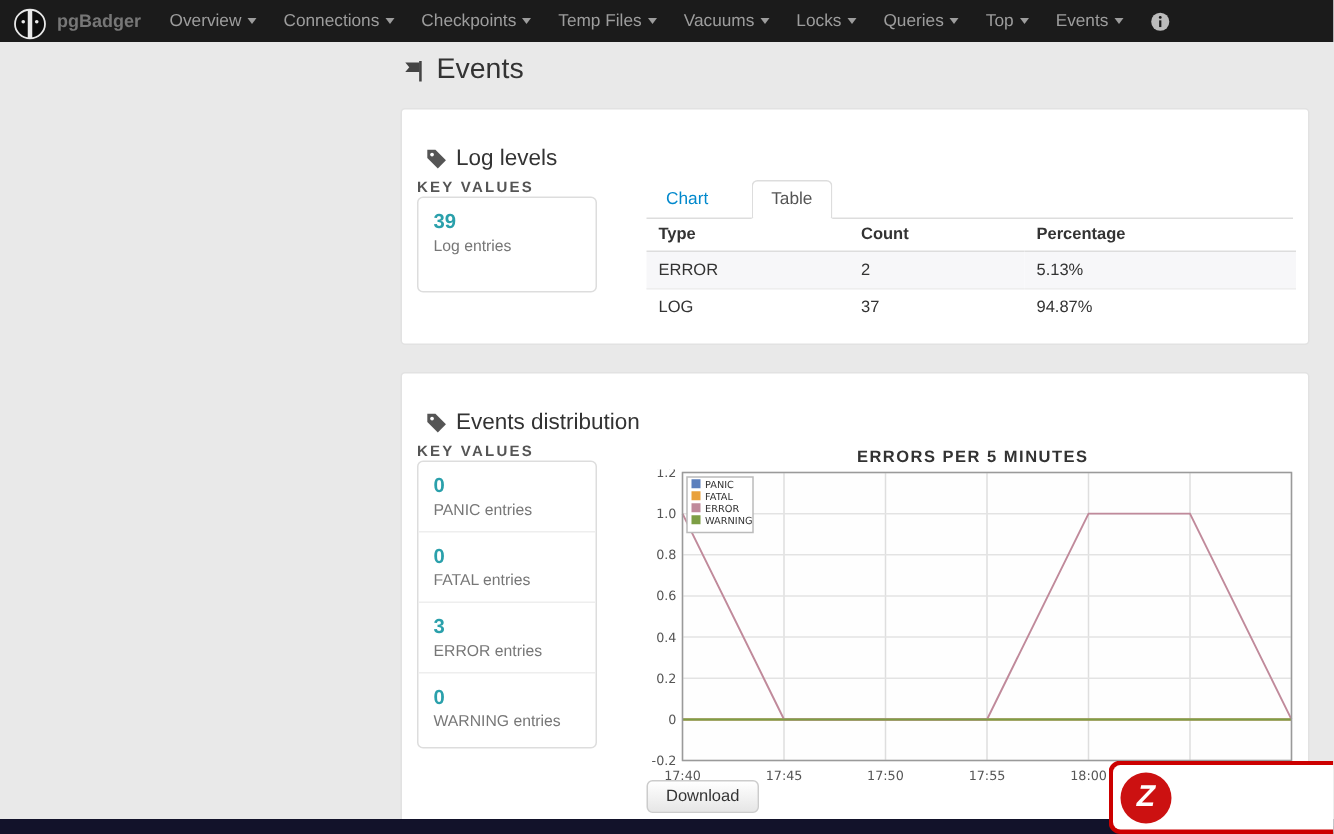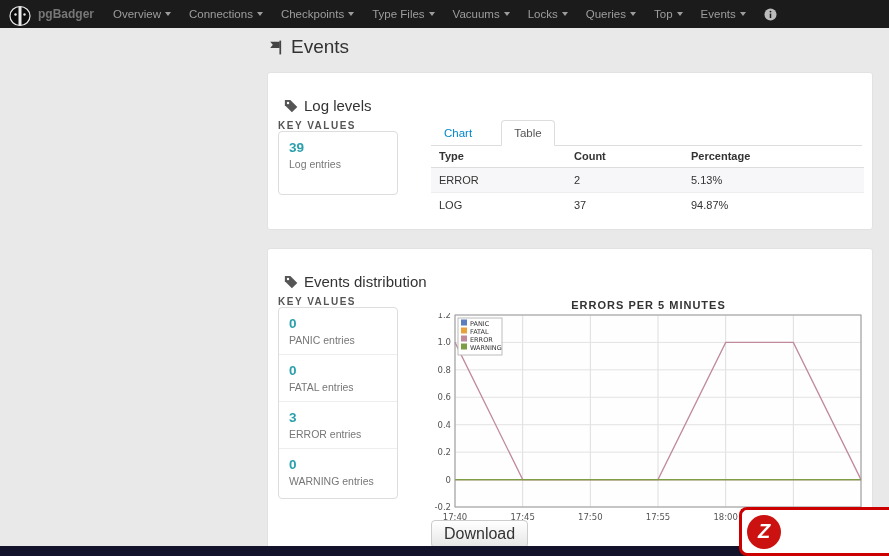--- a/index.html
+++ b/index.html
@@ -44,21 +44,21 @@
   .data-table td{padding:6px 8px;border-top:1px solid #eee;}
   .data-table .col-type{width:135px;}
   .data-table .col-count{width:117px;margin-top:40px;}
   tr.striped{background:#f7f7f9;}
 
   
   .chart-block{position:absolute;left:163px;top:50px;width:435px;}
   .chart-title{text-align:center;font-size:11px;font-weight:bold;color:#333;letter-spacing:1px;}
   .chart-svg{display:block;margin-top:2px;}
   svg text{font-family:"DejaVu Sans",sans-serif;}
-  .download-btn{position:absolute;left:163px;top:271px;font-size:16px;color:#333;background:linear-gradient(#ffffff,#e6e6e6);border:1px solid #ccc;border-radius:4px;padding:4px 12px;cursor:pointer;}
+  .download-btn{position:absolute;left:163px;top:271px;font-size:11px;color:#333;background:linear-gradient(#ffffff,#e6e6e6);border:1px solid #ccc;border-radius:4px;padding:4px 12px;cursor:pointer;}
 
   
   .footer{position:absolute;left:0;bottom:0;width:100%;height:10px;background:#12122a;z-index:25;}
   .watermark{position:absolute;right:0;bottom:0;width:150px;height:49px;background:#fff;border:3px solid #cc0000;border-right:none;border-radius:8px 0 0 8px;display:flex;align-items:center;gap:6px;padding-left:5px;z-index:30;}
   .wm-logo{width:34px;height:34px;border-radius:50%;background:#cc1111;color:#fff;font-weight:bold;font-size:20px;font-style:italic;display:flex;align-items:center;justify-content:center;flex:0 0 auto;}
   .wm-text{display:flex;flex-direction:column;line-height:1.25;}
   .wm-title{color:#cc1111;font-size:15px;font-weight:bold;}
   .wm-sub{color:#a00000;font-size:11px;font-weight:bold;}
 </style>
 </head>
@@ -80,21 +80,21 @@
     </a>
   <a class="nav-item">
       <span>Connections</span>
       <span class="caret"></span>
     </a>
   <a class="nav-item">
       <span>Checkpoints</span>
       <span class="caret"></span>
     </a>
   <a class="nav-item">
-      <span>Type Files</span>
+      <span>Temp Files</span>
       <span class="caret"></span>
     </a>
   <a class="nav-item">
       <span>Vacuums</span>
       <span class="caret"></span>
     </a>
   <a class="nav-item">
       <span>Locks</span>
       <span class="caret"></span>
     </a>

